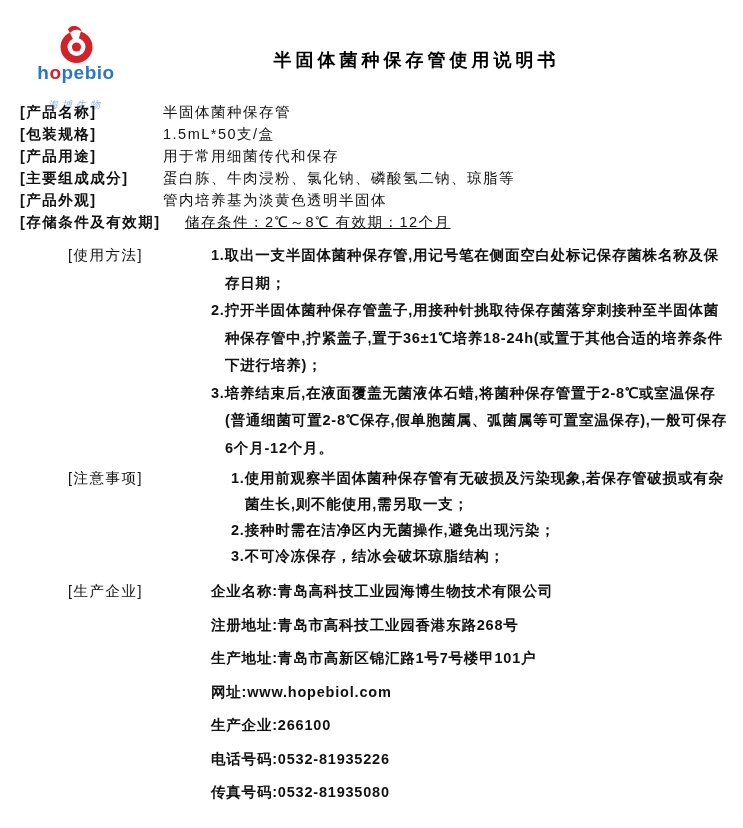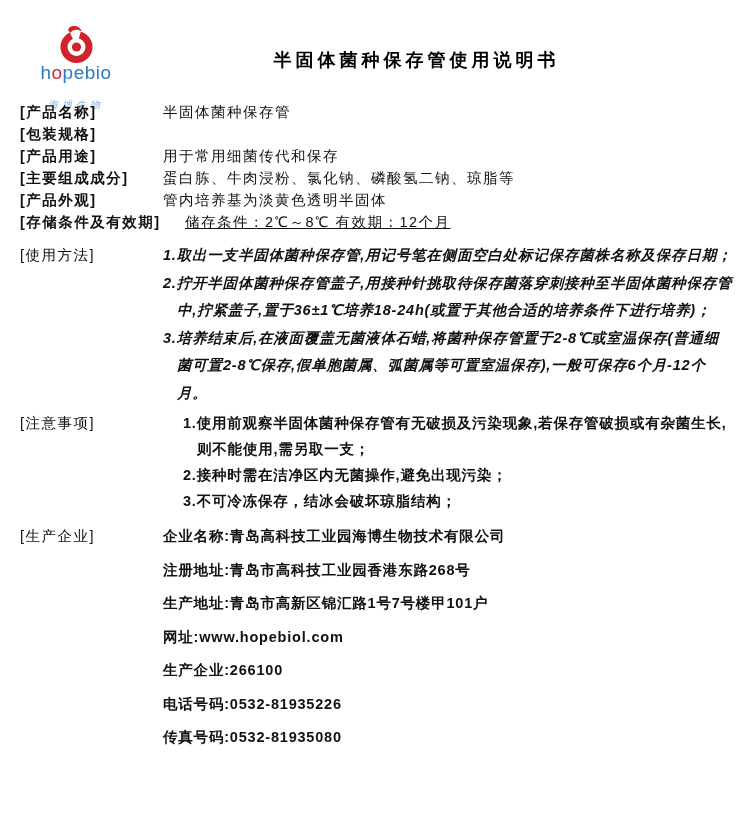--- a/index.html
+++ b/index.html
@@ -4,45 +4,45 @@
 <style>
   html,body { margin:0; padding:0; background:#ffffff; }
   .page {
     position:relative; width:743px; height:828px; background:#ffffff;
     font-family:"Liberation Sans", sans-serif; color:#111; overflow:hidden;
   }
 
   
   .logo { position:absolute; left:28px; top:26px; width:96px; text-align:center; }
   .logo-icon { display:block; margin:0 auto 1px auto; width:37px; height:38px; }
-  .logo-text { font-size:19px; font-weight:normal; color:#2a78bd; letter-spacing:0.5px; line-height:16px; }
+  .logo-text { font-size:19px; font-weight:bold; color:#2a78bd; letter-spacing:0.5px; line-height:16px; }
   .logo-text .accent { color:#d2232a; }
   .logo-tagline { font-size:10px; color:#92b6dd; letter-spacing:4px; margin-top:17px; font-style:italic; white-space:nowrap; }
 
   
   .doc-title {
     position:absolute; top:40px; left:130px; right:40px; text-align:center;
     font-size:18px; font-weight:bold; letter-spacing:4px; color:#000; white-space:nowrap;margin-top:8px;
   }
 
   
   .content { position:absolute; top:101px; left:20px; width:713px; font-size:14.5px; }
 
   .info-row { display:flex; line-height:22px; letter-spacing:1.5px; }
   .info-label { min-width:143px; white-space:nowrap;font-weight:bold; }
   .info-value { flex:1; white-space:nowrap; }
   .info-value.indented { padding-left:22px;text-decoration:underline; }
 
-  .section { display:flex; }
+  .section { display:flex;margin-left:48px; }
   .section-label { min-width:143px; white-space:nowrap; letter-spacing:1.5px; }
   .section-body { flex:1; }
 
   .usage { margin-top:9px; }
   .usage .section-label { line-height:27.5px; }
-  .usage .item { line-height:27.5px; padding-left:14px; text-indent:-14px; font-weight:bold; letter-spacing:0.8px;font-style:italic; }
+  .usage .item { line-height:27.5px; padding-left:14px; text-indent:-14px; font-weight:bold; letter-spacing:0.8px; }
 
   .notes { margin-top:3px;gap:20px; }
   .notes .section-label { line-height:26px; }
   .notes .item { line-height:26px; padding-left:14px; text-indent:-14px; font-weight:bold; letter-spacing:0.8px; }
 
   .manufacturer { margin-top:6px; }
   .manufacturer .section-label { line-height:33.5px; }
   .manufacturer .line { line-height:33.5px; font-weight:bold; letter-spacing:0.8px; white-space:nowrap; }
 </style>
 </head>
@@ -64,20 +64,21 @@
   <div class="doc-title">半固体菌种保存管使用说明书</div>
 
   <div class="content">
 
     <div class="info-row">
       <div class="info-label">[产品名称]</div>
       <div class="info-value">半固体菌种保存管</div>
     </div>
     <div class="info-row">
       <div class="info-label">[包装规格]</div>
+      <div class="info-value">1.5mL*50支/盒</div>
     </div>
     <div class="info-row">
       <div class="info-label">[产品用途]</div>
       <div class="info-value">用于常用细菌传代和保存</div>
     </div>
     <div class="info-row">
       <div class="info-label">[主要组成成分]</div>
       <div class="info-value">蛋白胨、牛肉浸粉、氯化钠、磷酸氢二钠、琼脂等</div>
     </div>
     <div class="info-row">

